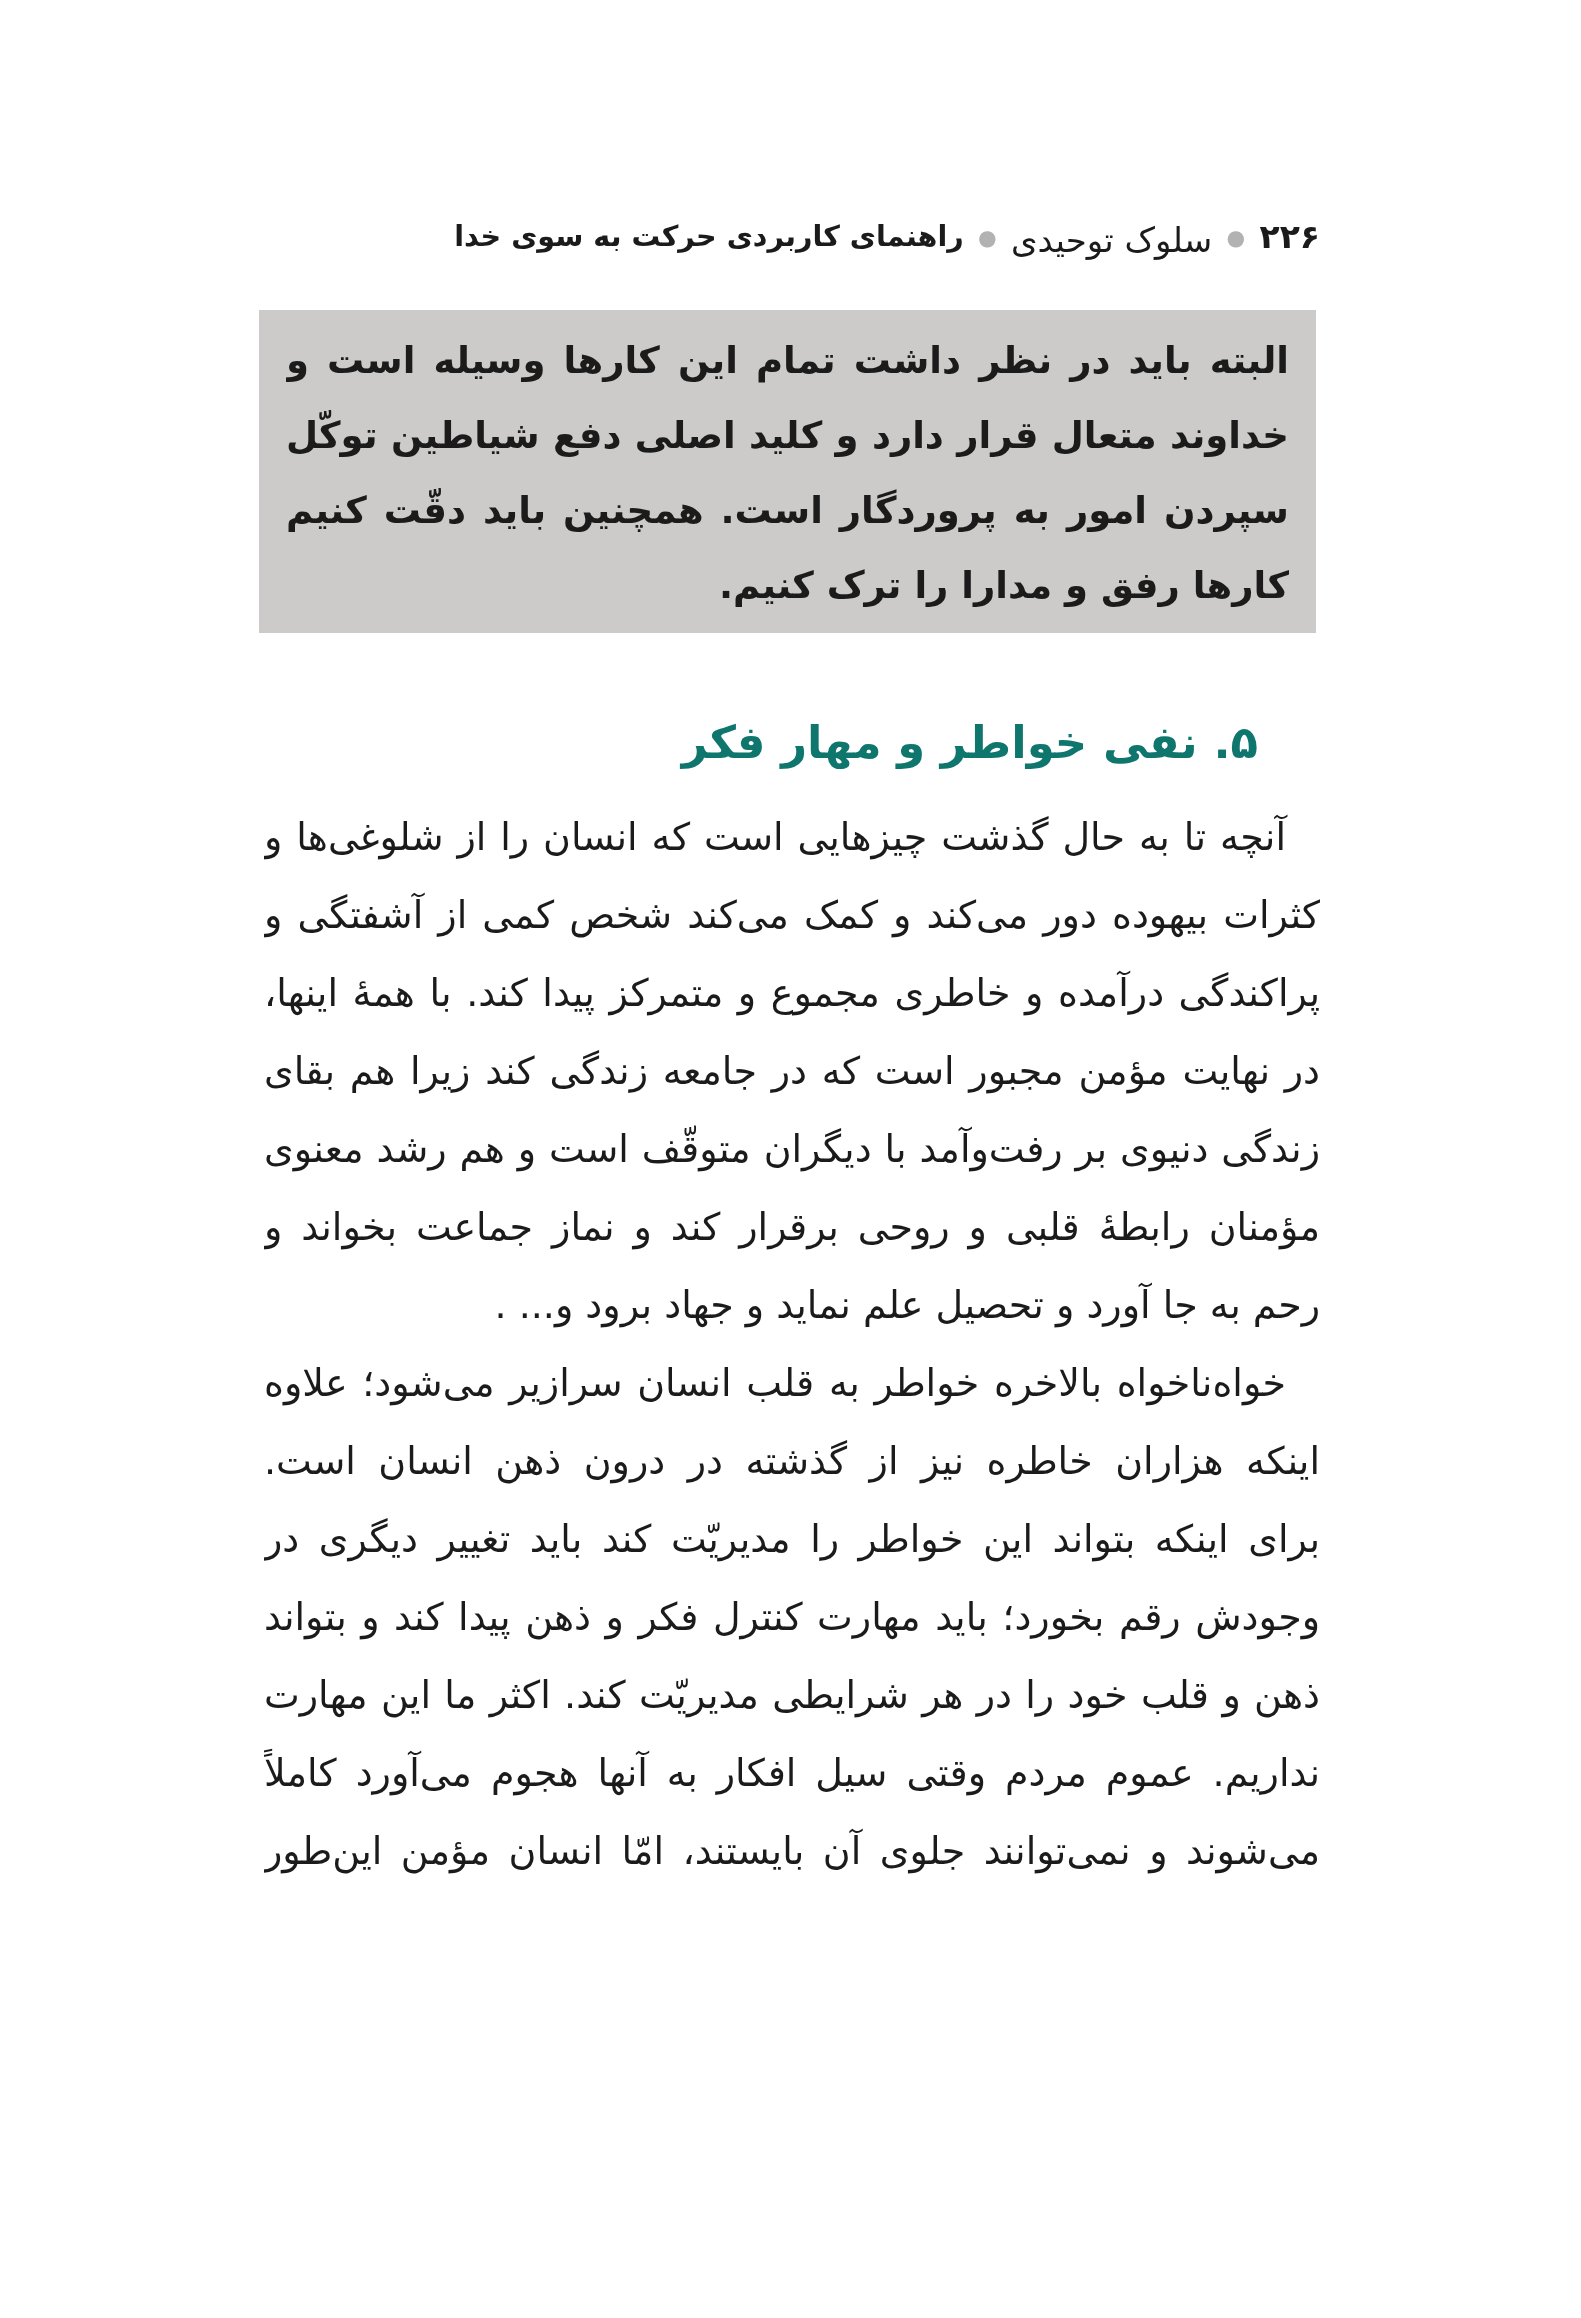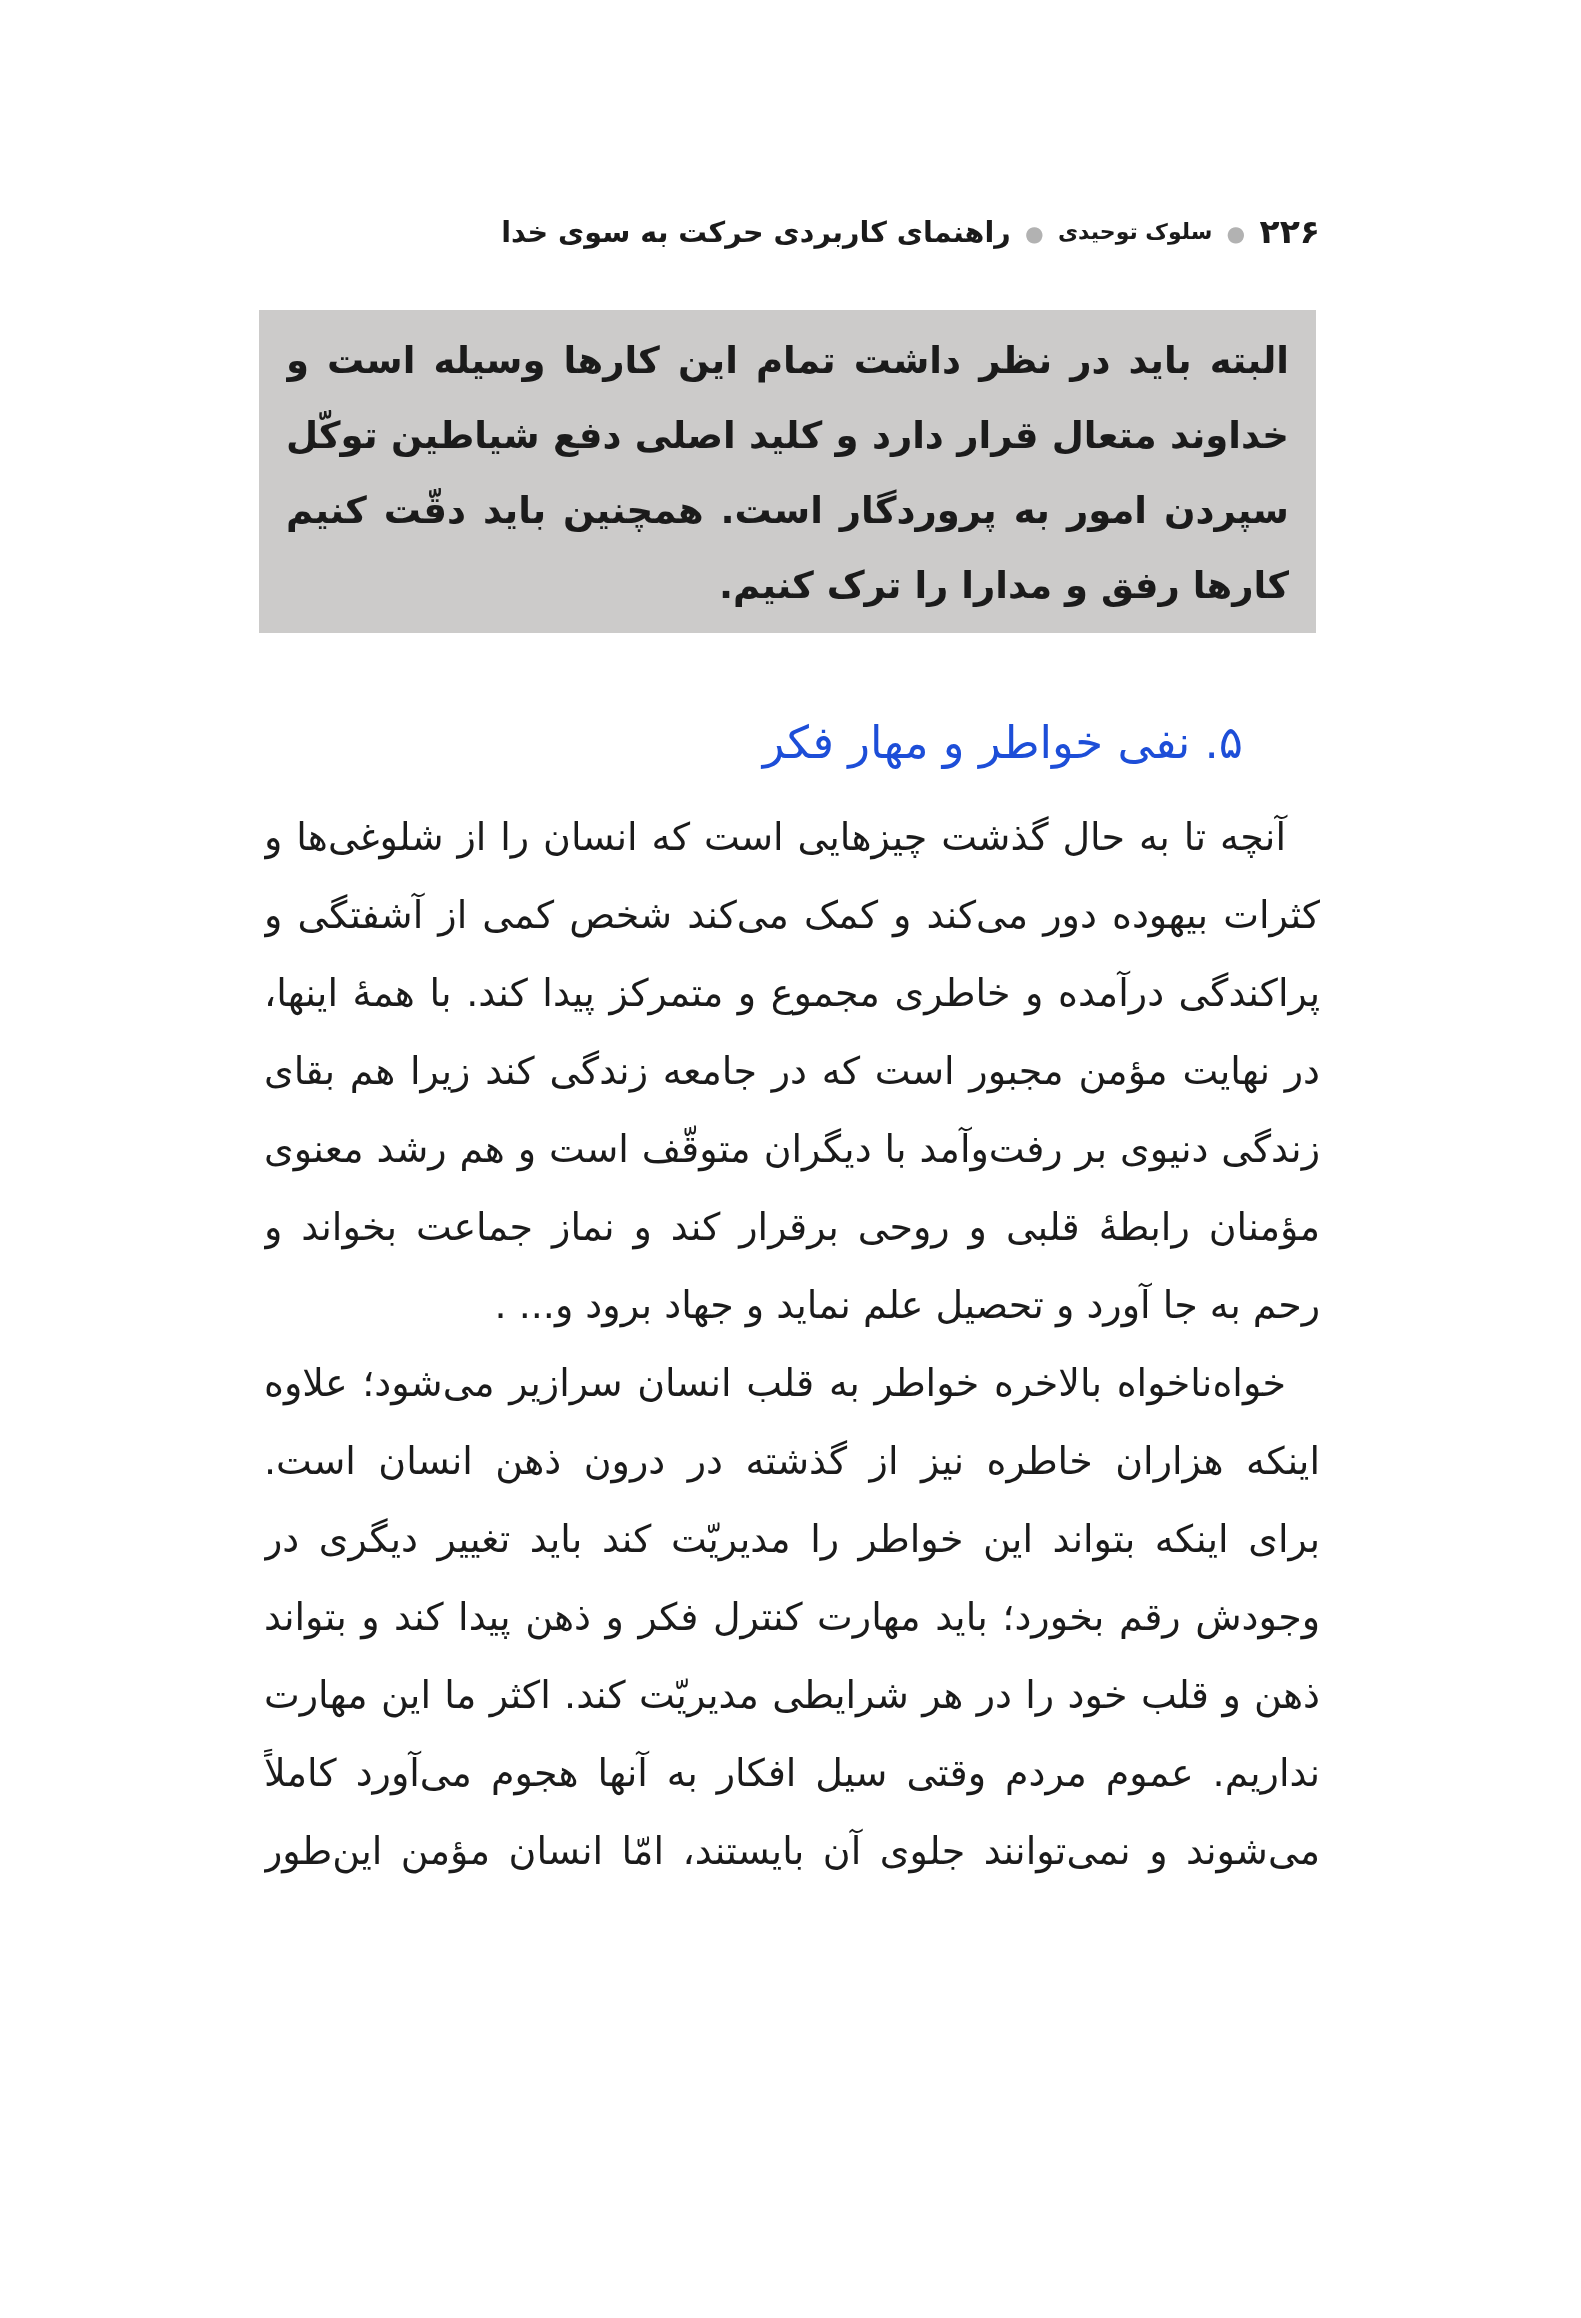--- a/index.html
+++ b/index.html
@@ -37,22 +37,23 @@
     letter-spacing: 0.9px;
     text-align: right;
   }
   .running-header .bullet {
     color: #b2b2b2;
     font-size: 21.4px;
     line-height: 1;
     transform: translateY(1.8px);
   }
   .running-header .book-title {
-    font-size: 22px;
-    font-weight: bold;
+    font-size: 34px;
+    font-weight: normal;
+    margin-top: 8px;
   }
   .running-header .book-subtitle {
     font-size: 28.6px;
     font-weight: bold;
   }
 
   
   .quote-box {
     position: absolute;
     left: 259px;
@@ -78,27 +79,27 @@
   }
   .last-line {
     text-align: right;
     text-align-last: right;
   }
 
   
   .section-heading {
     position: absolute;
     top: 716px;
-    right: 276px;
+    right: 261px;
     left: 261px;
     padding-right: 62px;
     margin: 0;
     font-size: 45px;
-    font-weight: normal;
-    color: #1d4ed8;
+    font-weight: bold;
+    color: #0f766e;
     text-align: right;
   }
 
   
   .body-text {
     position: absolute;
     top: 798px;
     right: 261px;
     left: 264px;
   }

